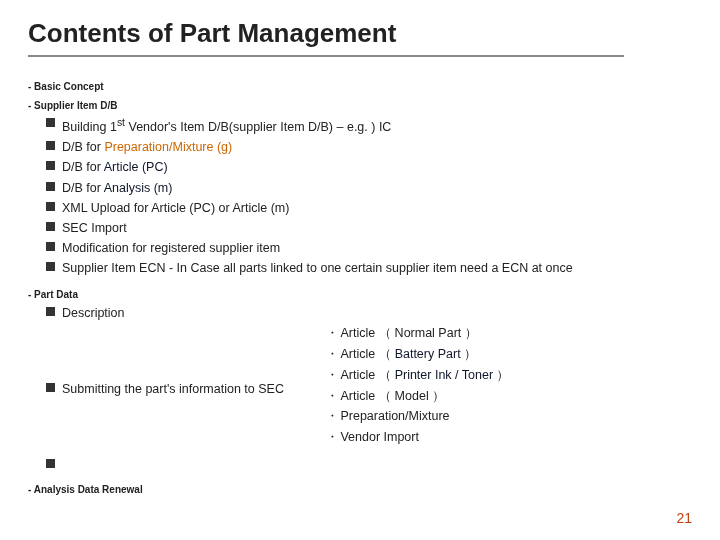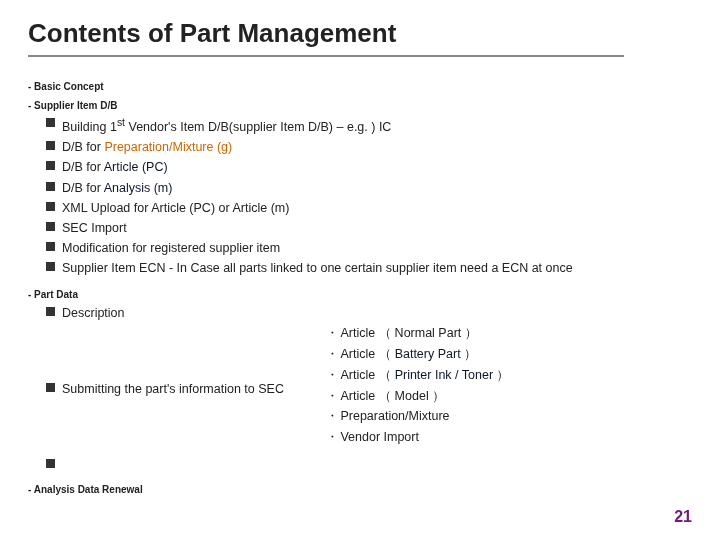--- a/index.html
+++ b/index.html
@@ -78,23 +78,22 @@
     .highlight-orange {
       color: #cc6600;
     }
     .highlight-red {
       color: #0f172a;
     }
     .page-number {
       position: absolute;
       bottom: 14px;
       right: 28px;
-      font-size: 16px;
-      color: #701a75;
-      font-weight: bold;
+      font-size: 14px;
+      color: #c2410c;
     }
     .top-sections {
       margin-bottom: 4px;
     }
   </style>
 </head>
 <body>
 
 <div class="page">
   <div class="title">Contents of Part Management</div>

